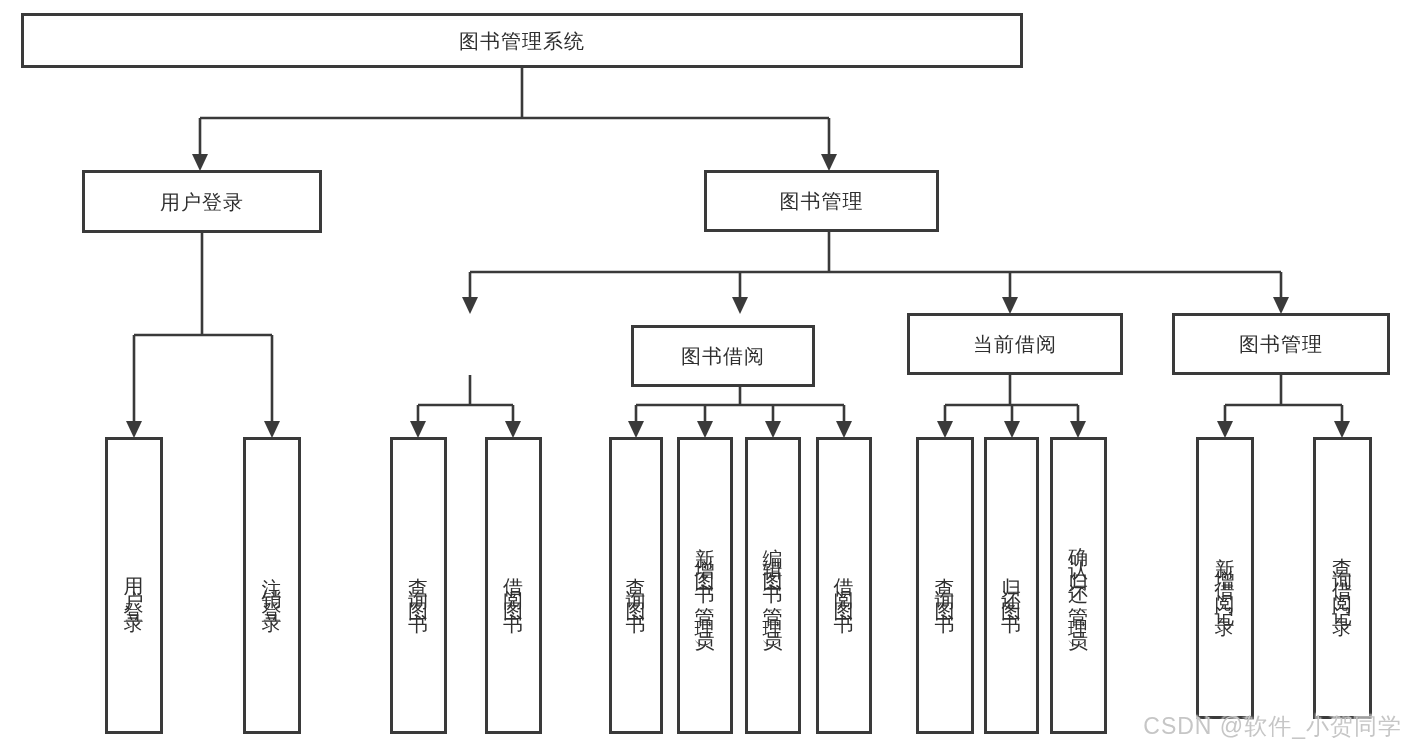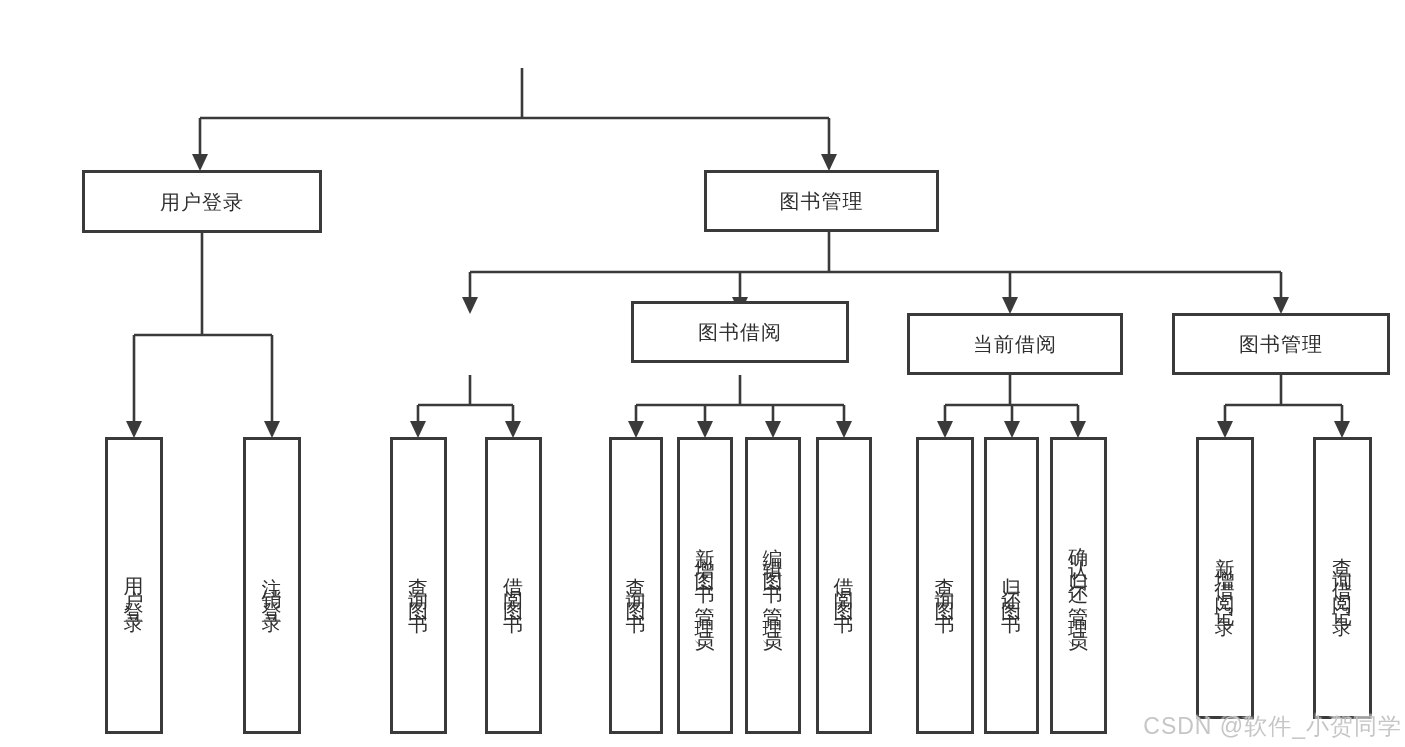--- a/index.html
+++ b/index.html
@@ -89,29 +89,32 @@
       <polygon points="1004,421 1020,421 1012,438"></polygon>
       <polygon points="1070,421 1086,421 1078,438"></polygon>
     </g>
     <g>
       <path d="M1281 375 V405 M1225 405 H1342 M1225 405 V423 M1342 405 V423"></path>
       <polygon points="1217,421 1233,421 1225,438"></polygon>
       <polygon points="1334,421 1350,421 1342,438"></polygon>
     </g>
   </svg>
 
+  <div class="node h" style="left:21px;top:13px;width:1002px;height:55px">
+    <span>图书管理系统</span>
+  </div>
 
   <div class="node h" style="left:82px;top:170px;width:240px;height:63px">
     <span>用户登录</span>
   </div>
   <div class="node h" style="left:704px;top:170px;width:235px;height:62px">
     <span>图书管理</span>
   </div>
 
-  <div class="node h" style="left:631px;top:301px;width:218px;height:62px">
+  <div class="node h" style="left:631px;top:325px;width:184px;height:62px">
     <span>图书借阅</span>
   </div>
   <div class="node h" style="left:907px;top:313px;width:216px;height:62px">
     <span>当前借阅</span>
   </div>
   <div class="node h" style="left:1172px;top:313px;width:218px;height:62px">
     <span>图书管理</span>
   </div>
 
   <div class="node v" style="left:105px;top:437px;width:58px;height:297px">

